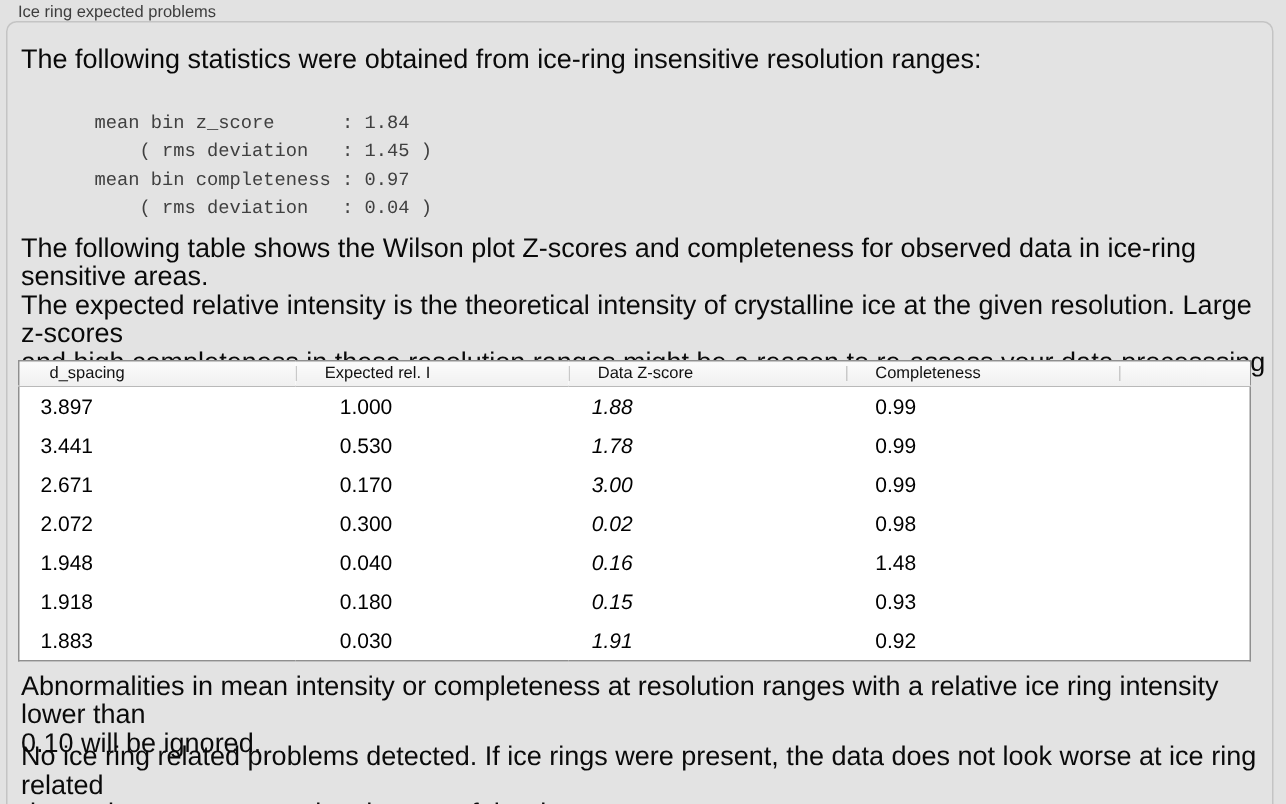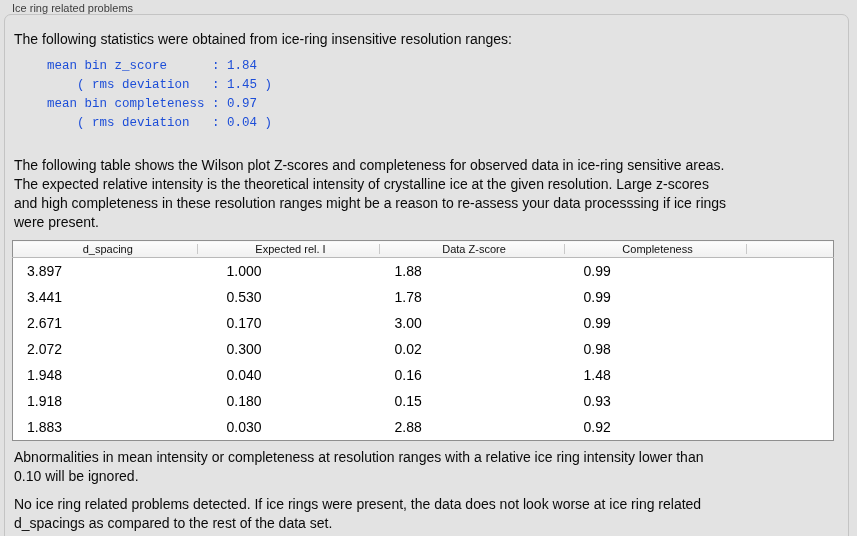--- a/index.html
+++ b/index.html
@@ -18,53 +18,53 @@
   .groupbox {
     position: absolute; left: 4px; top: 14px;
     width: 843px; height: 560px;
     border: 1px solid #c4c4c4;
     border-radius: 7px;
     background: #e3e3e3;
   }
   .para {
     position: absolute;
     margin: 0;
-    font-size: 14px;
+    font-size: 18px;
     line-height: 19px;
     white-space: pre-wrap;
     color: #0a0a0a;
   }
   #intro { left: 14px; top: 30px; width: 830px; }
   #stats-block {
     position: absolute; left: 47px; top: 57px;
-    margin: 0;
+    margin: 16px;
     font-family: "Liberation Mono", monospace;
     font-size: 12.5px;
     line-height: 19px;
-    color: #1d4ed8;
+    color: #404040;
     white-space: pre;
   }
   #table-desc { left: 14px; top: 156px; width: 834px; }
   #ignore-note { left: 14px; top: 448px; width: 834px; }
   #conclusion { left: 14px; top: 495px; width: 834px; }
 
   table.listctrl {
     position: absolute; left: 12px; top: 240px;
     width: 822px;
     border-collapse: collapse;
     table-layout: fixed;
     border: 1px solid #8f8f8f;
     background: #ffffff;
   }
   table.listctrl thead th {
     height: 16px;
-    padding: 0 0 0 6px;
+    padding: 0 0 0 20px;
     font-size: 11px;
     font-weight: normal;
-    text-align: center;
+    text-align: left;
     color: #111;
     background: linear-gradient(#fcfcfc, #f0f0f0);
     border-bottom: 1px solid #b9b9b9;
     position: relative;
     overflow: hidden;
     white-space: nowrap;
   }
   table.listctrl thead th:not(:first-child)::before {
     content: "";
     position: absolute;
@@ -77,29 +77,29 @@
     height: 20px;
     padding: 3px;
     font-size: 14px;
     line-height: 20px;
     color: #000;
     white-space: nowrap;
     overflow: hidden;
   }
   table.listctrl tbody td:nth-child(1) { padding-left: 14px; }
   table.listctrl tbody td:nth-child(2) { padding-left: 30px; margin-top: 41px; }
-  table.listctrl tbody td:nth-child(3) { padding-left: 16px; }
+  table.listctrl tbody td:nth-child(3) { padding-left: 16px; font-style: italic; }
   table.listctrl tbody td:nth-child(4) { padding-left: 20px; }
 </style>
 </head>
 <body>
 
 <div class="groupbox"></div>
 
-<div class="groupbox-title">Ice ring related problems</div>
+<div class="groupbox-title">Ice ring expected problems</div>
 
 <p class="para" id="intro">The following statistics were obtained from ice-ring insensitive resolution ranges:</p>
 
 <pre id="stats-block">mean bin z_score      : 1.84
     ( rms deviation   : 1.45 )
 mean bin completeness : 0.97
     ( rms deviation   : 0.04 )</pre>
 
 <p class="para" id="table-desc">The following table shows the Wilson plot Z-scores and completeness for observed data in ice-ring sensitive areas.
 The expected relative intensity is the theoretical intensity of crystalline ice at the given resolution. Large z-scores
@@ -162,21 +162,21 @@
       <tr>
         <td>1.918</td>
         <td>0.180</td>
         <td>0.15</td>
         <td>0.93</td>
         <td></td>
       </tr>
       <tr>
         <td>1.883</td>
         <td>0.030</td>
-        <td>2.88</td>
+        <td>1.91</td>
         <td>0.92</td>
         <td></td>
       </tr>
     </tbody>
 </table>
 
 <p class="para" id="ignore-note">Abnormalities in mean intensity or completeness at resolution ranges with a relative ice ring intensity lower than
 0.10 will be ignored.</p>
 
 <p class="para" id="conclusion">No ice ring related problems detected. If ice rings were present, the data does not look worse at ice ring related

